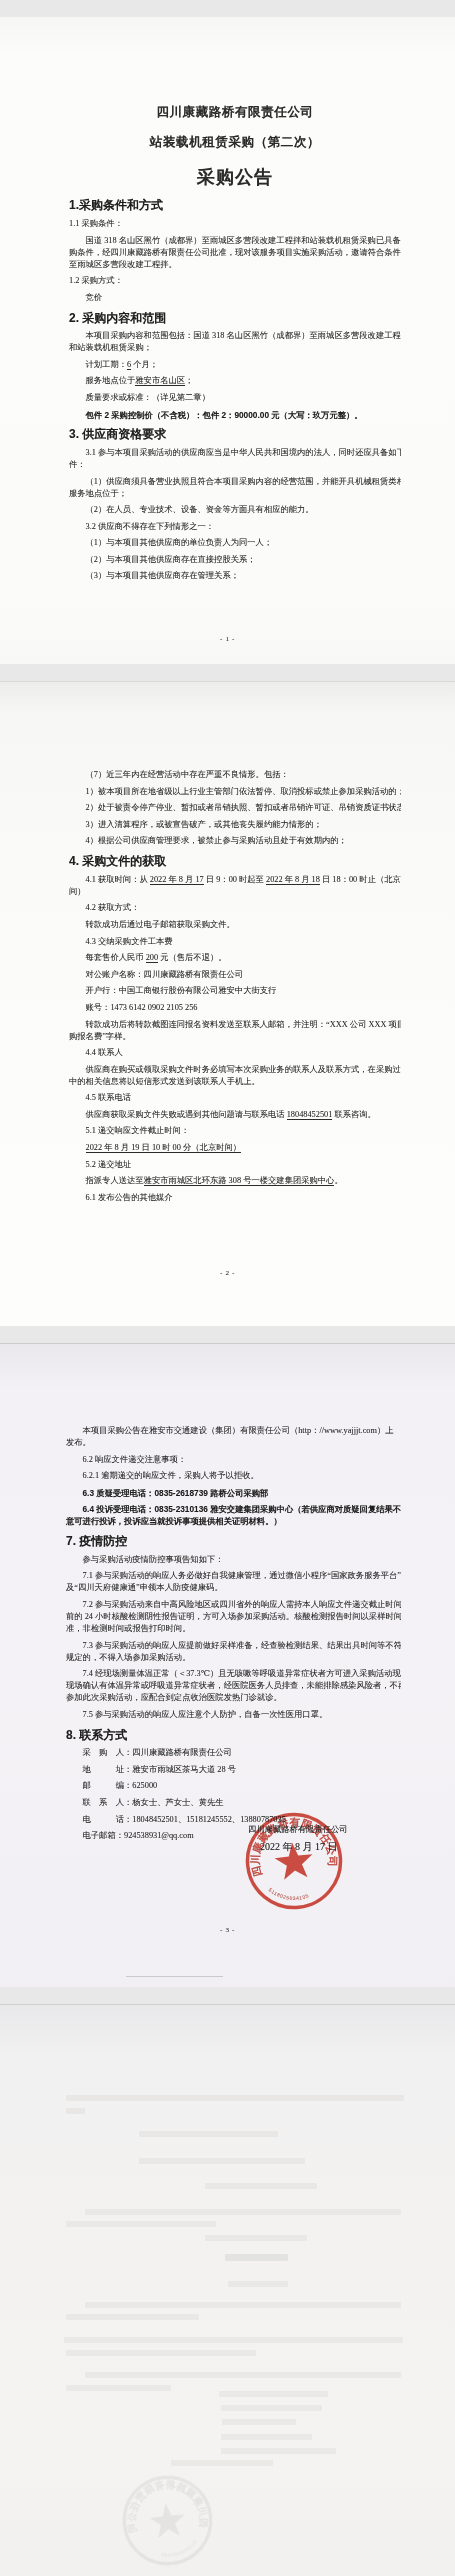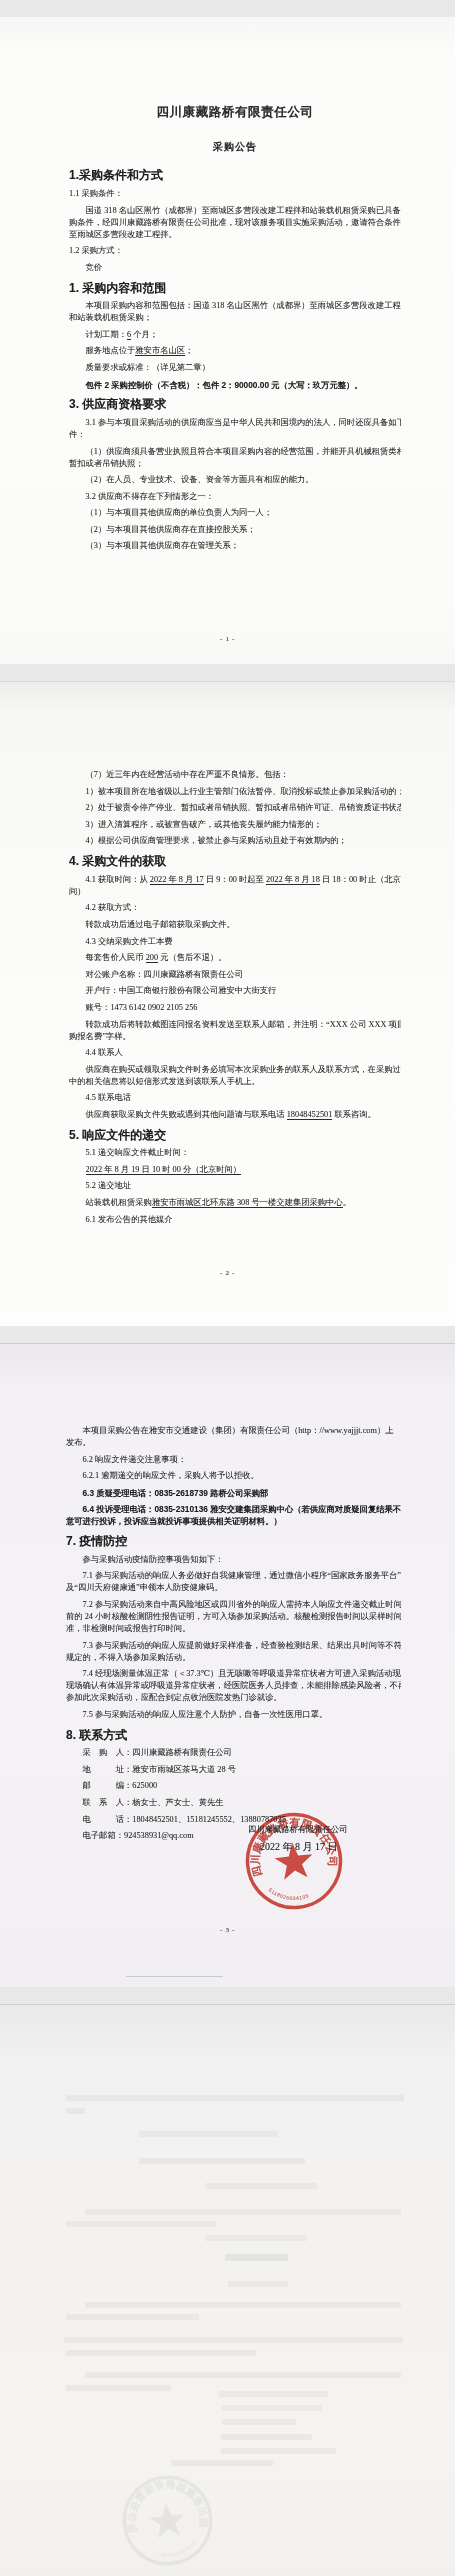--- a/index.html
+++ b/index.html
@@ -7,21 +7,21 @@
   .page{position:relative;width:455px;overflow:hidden;text-shadow:0 0 0.3px rgba(40,40,40,.35);margin-top:17px;}
   .page1{height:647px;background:linear-gradient(180deg,#f6f6f4 0,#fcfcfb 6%,#fbfbf9 90%,#f8f8f6 100%);}
   .page2{height:644px;background:linear-gradient(180deg,#ededec 0,#f7f7f6 5%,#fbfbfa 40%,#fdfdfc 100%);border-top:0.6px solid rgba(110,110,115,.25);}
   .page3{height:643px;background:linear-gradient(180deg,#eae8ed 0,#f3f1f5 7%,#f4f2f5 60%,#f1eff3 100%);border-top:0.6px solid rgba(110,110,120,.28);}
   .page4{height:642px;background:linear-gradient(180deg,#e9e8ea 0,#f2f1f1 8%,#f4f3f1 70%,#f0efed 100%);border-top:0.6px solid rgba(110,110,115,.25);}
   .content{position:relative;}
   .page1 .content{padding:80px 54px 0 69px;}
   .page2 .content{padding:87px 54px 0 69px;}
   .page3 .content{padding:81px 54px 0 66px;}
   .doc-title{font-family:"Liberation Sans","DejaVu Sans",sans-serif;font-size:12.5px;font-weight:700;line-height:30px;text-align:center;letter-spacing:0.6px;white-space:nowrap;}
-  .doc-subtitle{font-family:"Liberation Sans","DejaVu Sans",sans-serif;font-size:10px;font-weight:700;line-height:30px;text-align:center;letter-spacing:1.1px;margin-top:4.6px;white-space:nowrap;}
+  .doc-subtitle{font-family:"Liberation Sans","DejaVu Sans",sans-serif;font-size:18px;font-weight:700;line-height:30px;text-align:center;letter-spacing:1.1px;margin-top:4.6px;white-space:nowrap;}
   .doc-h1{font-family:"Liberation Sans","DejaVu Sans",sans-serif;font-size:12px;font-weight:700;line-height:15px;margin:6.8px 0 4.6px;color:#1e1e1e;white-space:nowrap;}
   .doc-p{font-size:8.3px;line-height:12px;margin:0 0 4.6px;white-space:nowrap;overflow:hidden;}
   .doc-p.cont{margin-top:-4.6px;}
   .doc-p.indent{padding-left:16.5px;}
   .doc-p.bold{font-family:"Liberation Sans","DejaVu Sans",sans-serif;font-weight:700;color:#1e1e1e;}
   .u{border-bottom:0.6px solid #2b2b2b;}
   .pagenum{position:absolute;left:0;width:100%;text-align:center;font-size:7.1px;color:#3a3a3a;letter-spacing:0.6px;}
   .page1 .pagenum{top:618px;}
   .page2 .pagenum{top:587px;}
   .page3 .pagenum{top:582px;}
@@ -38,40 +38,41 @@
   .ghost-stamp{position:absolute;left:121px;top:469px;width:93px;height:93px;opacity:.16;filter:grayscale(.85) blur(0.6px);transform:scaleX(-1) rotate(6deg);}
 </style>
 </head>
 <body>
 
 <div class="doc">
 
   <section class="page page1">
     <div class="content">
         <div class="doc-title"><span>四川康藏路桥有限责任公司</span></div>
+        <div class="doc-title"><span>站装载机租赁采购（第二次）</span></div>
         <div class="doc-subtitle"><span>采购公告</span></div>
         <div class="doc-h1"><span>1.采购条件和方式</span></div>
         <div class="doc-p"><span>1.1 采购条件：</span></div>
         <div class="doc-p indent"><span>国道 318 名山区黑竹（成都界）至雨城区多营段改建工程拌和站装载机租赁采购已具备采</span></div>
         <div class="doc-p cont"><span>购条件，经四川康藏路桥有限责任公司批准，现对该服务项目实施采购活动，邀请符合条件的</span></div>
         <div class="doc-p cont"><span>至雨城区多营段改建工程拌。</span></div>
         <div class="doc-p"><span>1.2 采购方式：</span></div>
         <div class="doc-p indent"><span>竞价</span></div>
-        <div class="doc-h1"><span>1. 采购内容和范围</span></div>
+        <div class="doc-h1"><span>2. 采购内容和范围</span></div>
         <div class="doc-p indent"><span>本项目采购内容和范围包括：国道 318 名山区黑竹（成都界）至雨城区多营段改建工程拌</span></div>
         <div class="doc-p cont"><span>和站装载机租赁采购；</span></div>
         <div class="doc-p indent"><span>计划工期：</span><span class="u">6</span><span> 个月；</span></div>
         <div class="doc-p indent"><span>服务地点位于</span><span class="u">雅安市名山区</span><span>；</span></div>
         <div class="doc-p indent"><span>质量要求或标准：（详见第二章）</span></div>
         <div class="doc-p indent bold"><span>包件 2 采购控制价（不含税）：包件 2：90000.00 元（大写：玖万元整）。</span></div>
         <div class="doc-h1"><span>3.  供应商资格要求</span></div>
         <div class="doc-p indent"><span>3.1 参与本项目采购活动的供应商应当是中华人民共和国境内的法人，同时还应具备如下条</span></div>
         <div class="doc-p cont"><span>件：</span></div>
         <div class="doc-p indent"><span>（1）供应商须具备营业执照且符合本项目采购内容的经营范围，并能开具机械租赁类相关</span></div>
-        <div class="doc-p cont"><span>暂扣或者吊销执照；</span></div>
+        <div class="doc-p cont"><span>服务地点位于；</span></div>
         <div class="doc-p indent"><span>（2）在人员、专业技术、设备、资金等方面具有相应的能力。</span></div>
         <div class="doc-p indent"><span>3.2 供应商不得存在下列情形之一：</span></div>
         <div class="doc-p indent"><span>（1）与本项目其他供应商的单位负责人为同一人；</span></div>
         <div class="doc-p indent"><span>（2）与本项目其他供应商存在直接控股关系；</span></div>
         <div class="doc-p indent"><span>（3）与本项目其他供应商存在管理关系；</span></div>
       </div>
     <div class="pagenum">- 1 -</div>
   </section>
 
   <section class="page page2">
@@ -91,25 +92,24 @@
         <div class="doc-p indent"><span>对公账户名称：四川康藏路桥有限责任公司</span></div>
         <div class="doc-p indent"><span>开户行：中国工商银行股份有限公司雅安中大街支行</span></div>
         <div class="doc-p indent"><span>账号：1473 6142 0902 2105 256</span></div>
         <div class="doc-p indent"><span>转款成功后将转款截图连同报名资料发送至联系人邮箱，并注明：“XXX 公司 XXX 项目采</span></div>
         <div class="doc-p cont"><span>购报名费”字样。</span></div>
         <div class="doc-p indent"><span>4.4 联系人</span></div>
         <div class="doc-p indent"><span>供应商在购买或领取采购文件时务必填写本次采购业务的联系人及联系方式，在采购过程</span></div>
         <div class="doc-p cont"><span>中的相关信息将以短信形式发送到该联系人手机上。</span></div>
         <div class="doc-p indent"><span>4.5 联系电话</span></div>
         <div class="doc-p indent"><span>供应商获取采购文件失败或遇到其他问题请与联系电话 </span><span class="u">18048452501</span><span> 联系咨询。</span></div>
-        <div class="doc-h1"><span>5. 响应文件的递交</span></div>
         <div class="doc-p indent"><span>5.1 递交响应文件截止时间：</span></div>
         <div class="doc-p indent"><span class="u">2022 年 8 月 19 日 10 时 00 分（北京时间）</span></div>
         <div class="doc-p indent"><span>5.2 递交地址</span></div>
-        <div class="doc-p indent"><span>站装载机租赁采购</span><span class="u">雅安市雨城区北环东路 308 号一楼交建集团采购中心</span><span>。</span></div>
+        <div class="doc-p indent"><span>指派专人送达至</span><span class="u">雅安市雨城区北环东路 308 号一楼交建集团采购中心</span><span>。</span></div>
         <div class="doc-p indent"><span>6.1 发布公告的其他媒介</span></div>
       </div>
     <div class="pagenum">- 2 -</div>
   </section>
 
   <section class="page page3">
     <div class="content">
         <div class="doc-p indent"><span>本项目采购公告在雅安市交通建设（集团）有限责任公司（http：//www.yajjjt.com）上</span></div>
         <div class="doc-p cont"><span>发布。</span></div>
         <div class="doc-p indent"><span>6.2 响应文件递交注意事项：</span></div>

